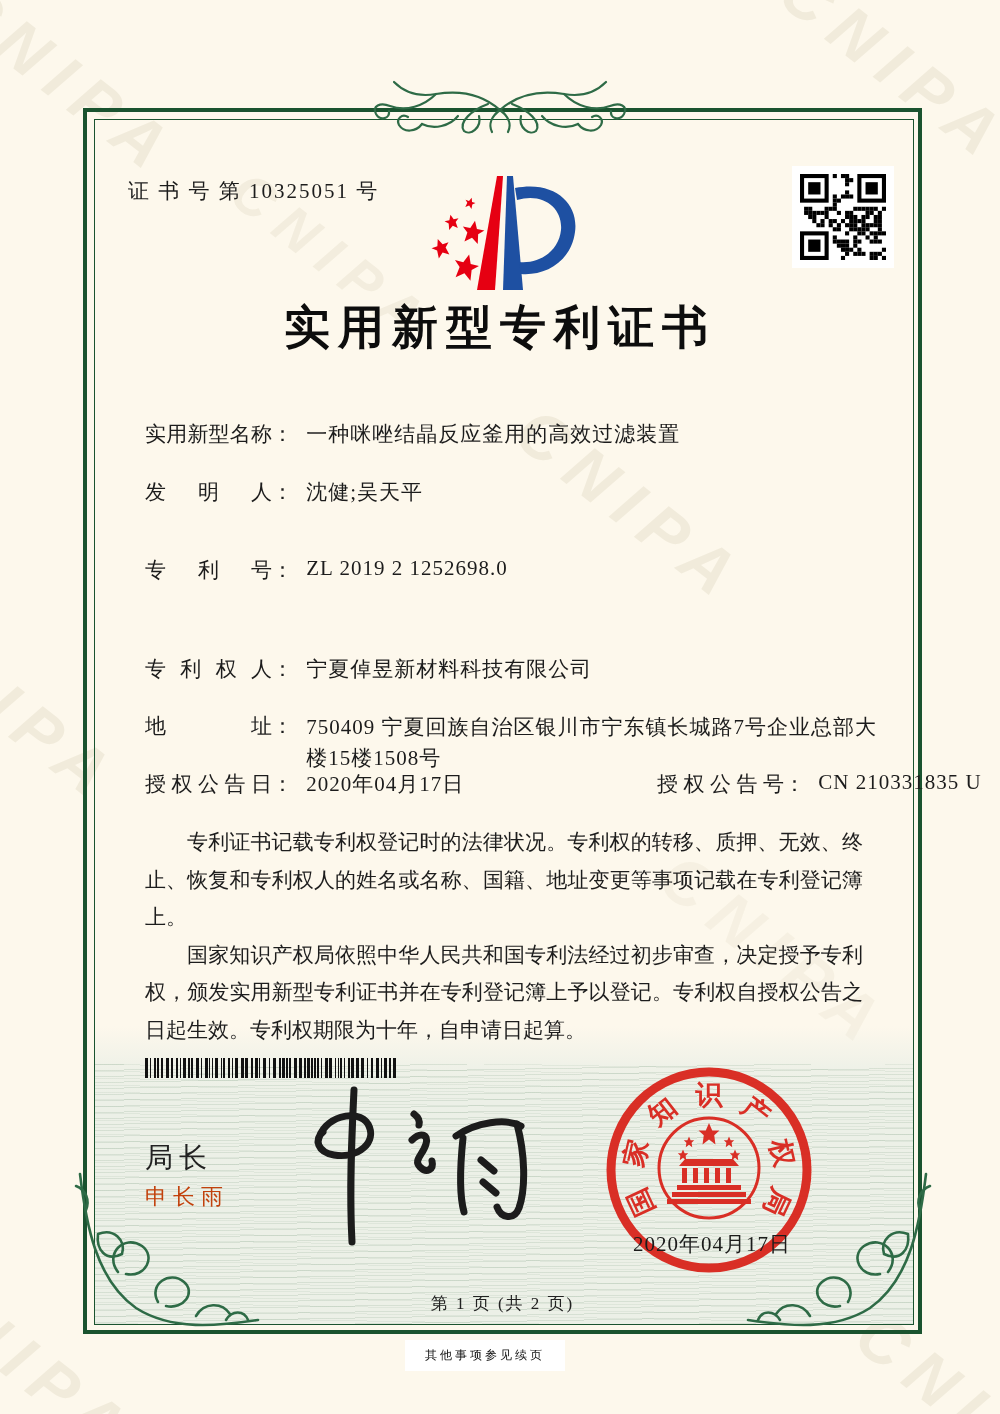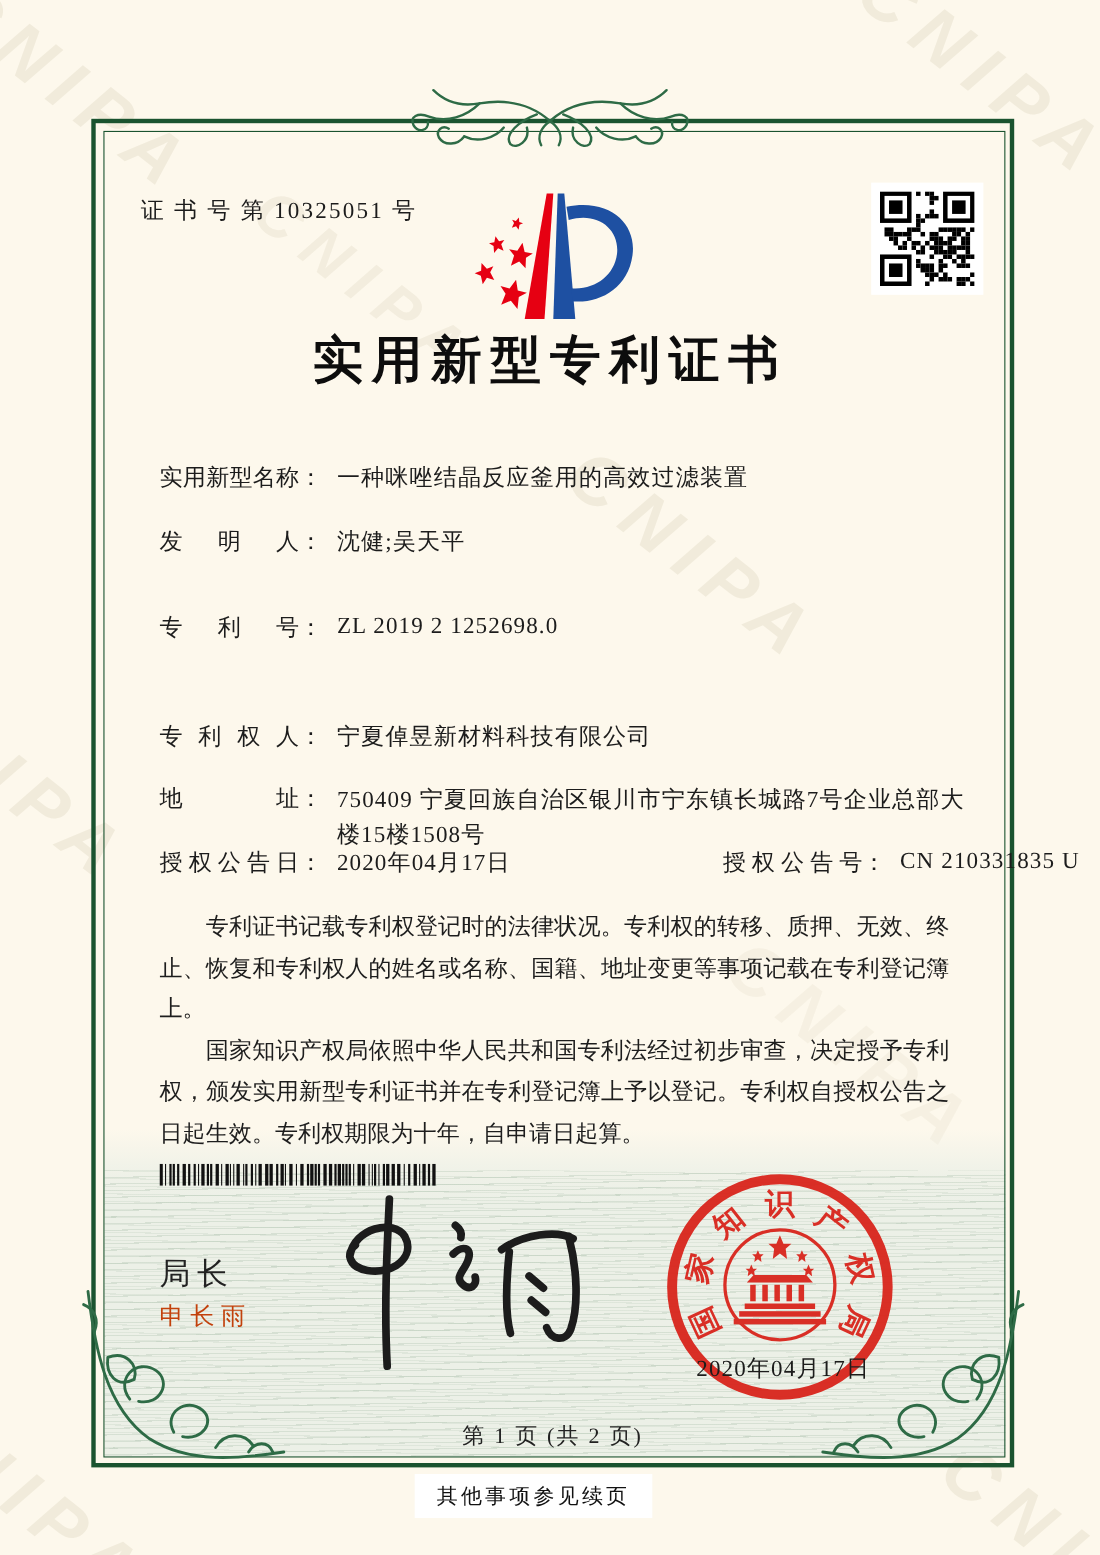--- a/index.html
+++ b/index.html
@@ -48,24 +48,24 @@
     text-align:justify; color:#1d1d1d;}
   
   .barcode{position:absolute; left:145px; top:1058px;}
   .director-title{position:absolute; left:145px; top:1139px; font-size:28px; letter-spacing:6px;
     font-family:"Liberation Sans","DejaVu Sans",sans-serif; color:#222;}
   .director-name{position:absolute; left:145px; top:1182px; font-size:22px; letter-spacing:6px;
     font-family:"Liberation Sans","DejaVu Sans",sans-serif; color:#c2410c;}
   .signature{position:absolute; left:262px; top:1082px;}
   .seal{position:absolute; left:601px; top:1062px; opacity:.95;}
   .page-num{position:absolute; left:83px; width:839px; top:1292px; text-align:center;
-    font-size:20px; letter-spacing:2px; color:#222;}
+    font-size:17px; letter-spacing:2px; color:#222;}
   
   .footer-note-wrap{position:absolute; left:0; width:970px; top:1340px; text-align:center;}
-  .footer-note{display:inline-block; background:#ffffff; padding:7px 20px; font-size:19px;
+  .footer-note{display:inline-block; background:#ffffff; padding:7px 20px; font-size:12px;
     letter-spacing:3px; color:#111;}
   .orn{position:absolute;}
 </style>
 </head>
 <body>
 
 <div class="page">
 
   <div class="wm" style="left:-20px; top:-35px;">CNIPA</div>
   <div class="wm" style="left:812px; top:-48px;">CNIPA</div>

